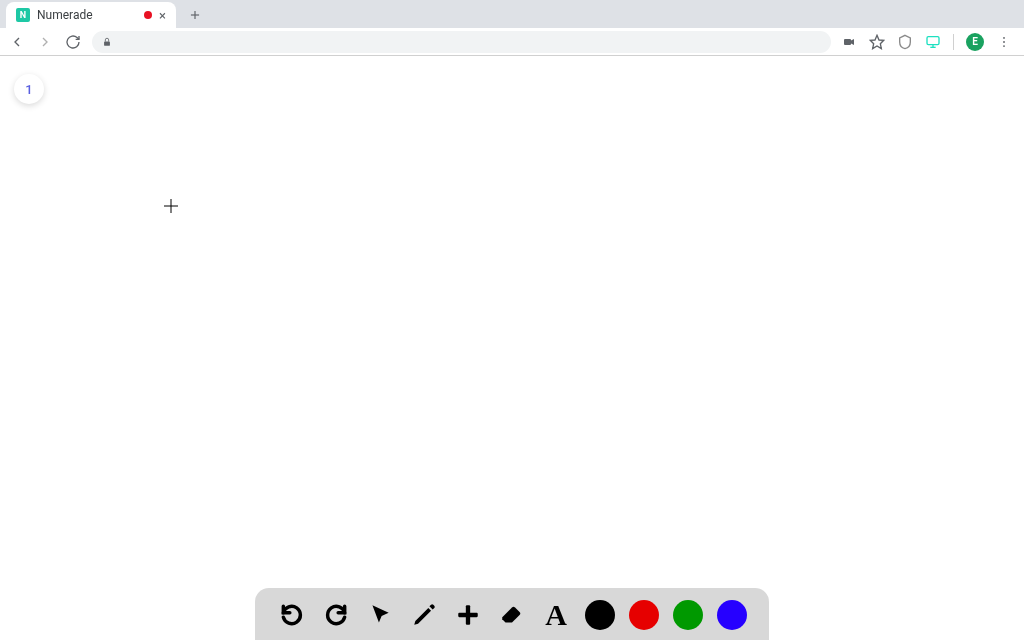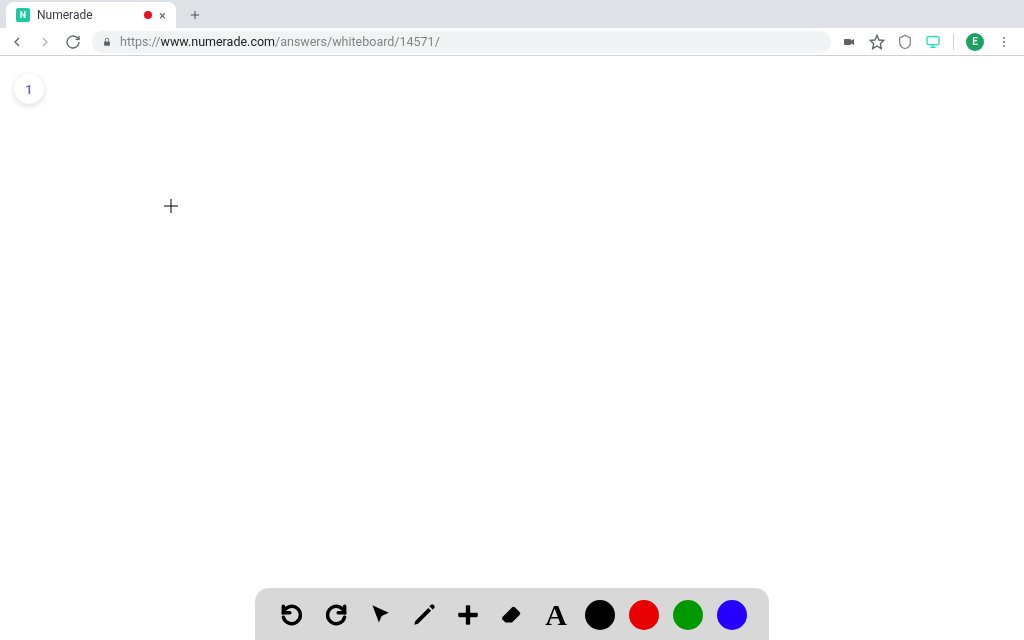--- a/index.html
+++ b/index.html
@@ -257,23 +257,20 @@
       </svg>
   </div>
 
   <div class="omnibox">
     <span class="lock">
       <svg viewBox="0 0 24 24" width="10" height="12" fill="#5f6368">
           <rect x="5" y="11" width="14" height="10" rx="2"></rect>
           <path d="M8 11V7a4 4 0 1 1 8 0v4" fill="none" stroke="#5f6368" stroke-width="2"></path>
         </svg>
     </span>
-    <span class="url">
-      <span class="muted">https://</span><span class="domain">www.numerade.com</span><span class="muted">/answers/whiteboard/14571/</span>
-    </span>
   </div>
 
   <div class="right-icons">
     <div class="ico">
       <svg viewBox="0 0 24 24" width="16" height="12" fill="#5f6368">
           <rect x="2" y="6" width="14" height="12" rx="2"></rect>
           <polygon points="16 9 22 6 22 18 16 15"></polygon>
         </svg>
     </div>
     <div class="ico">

